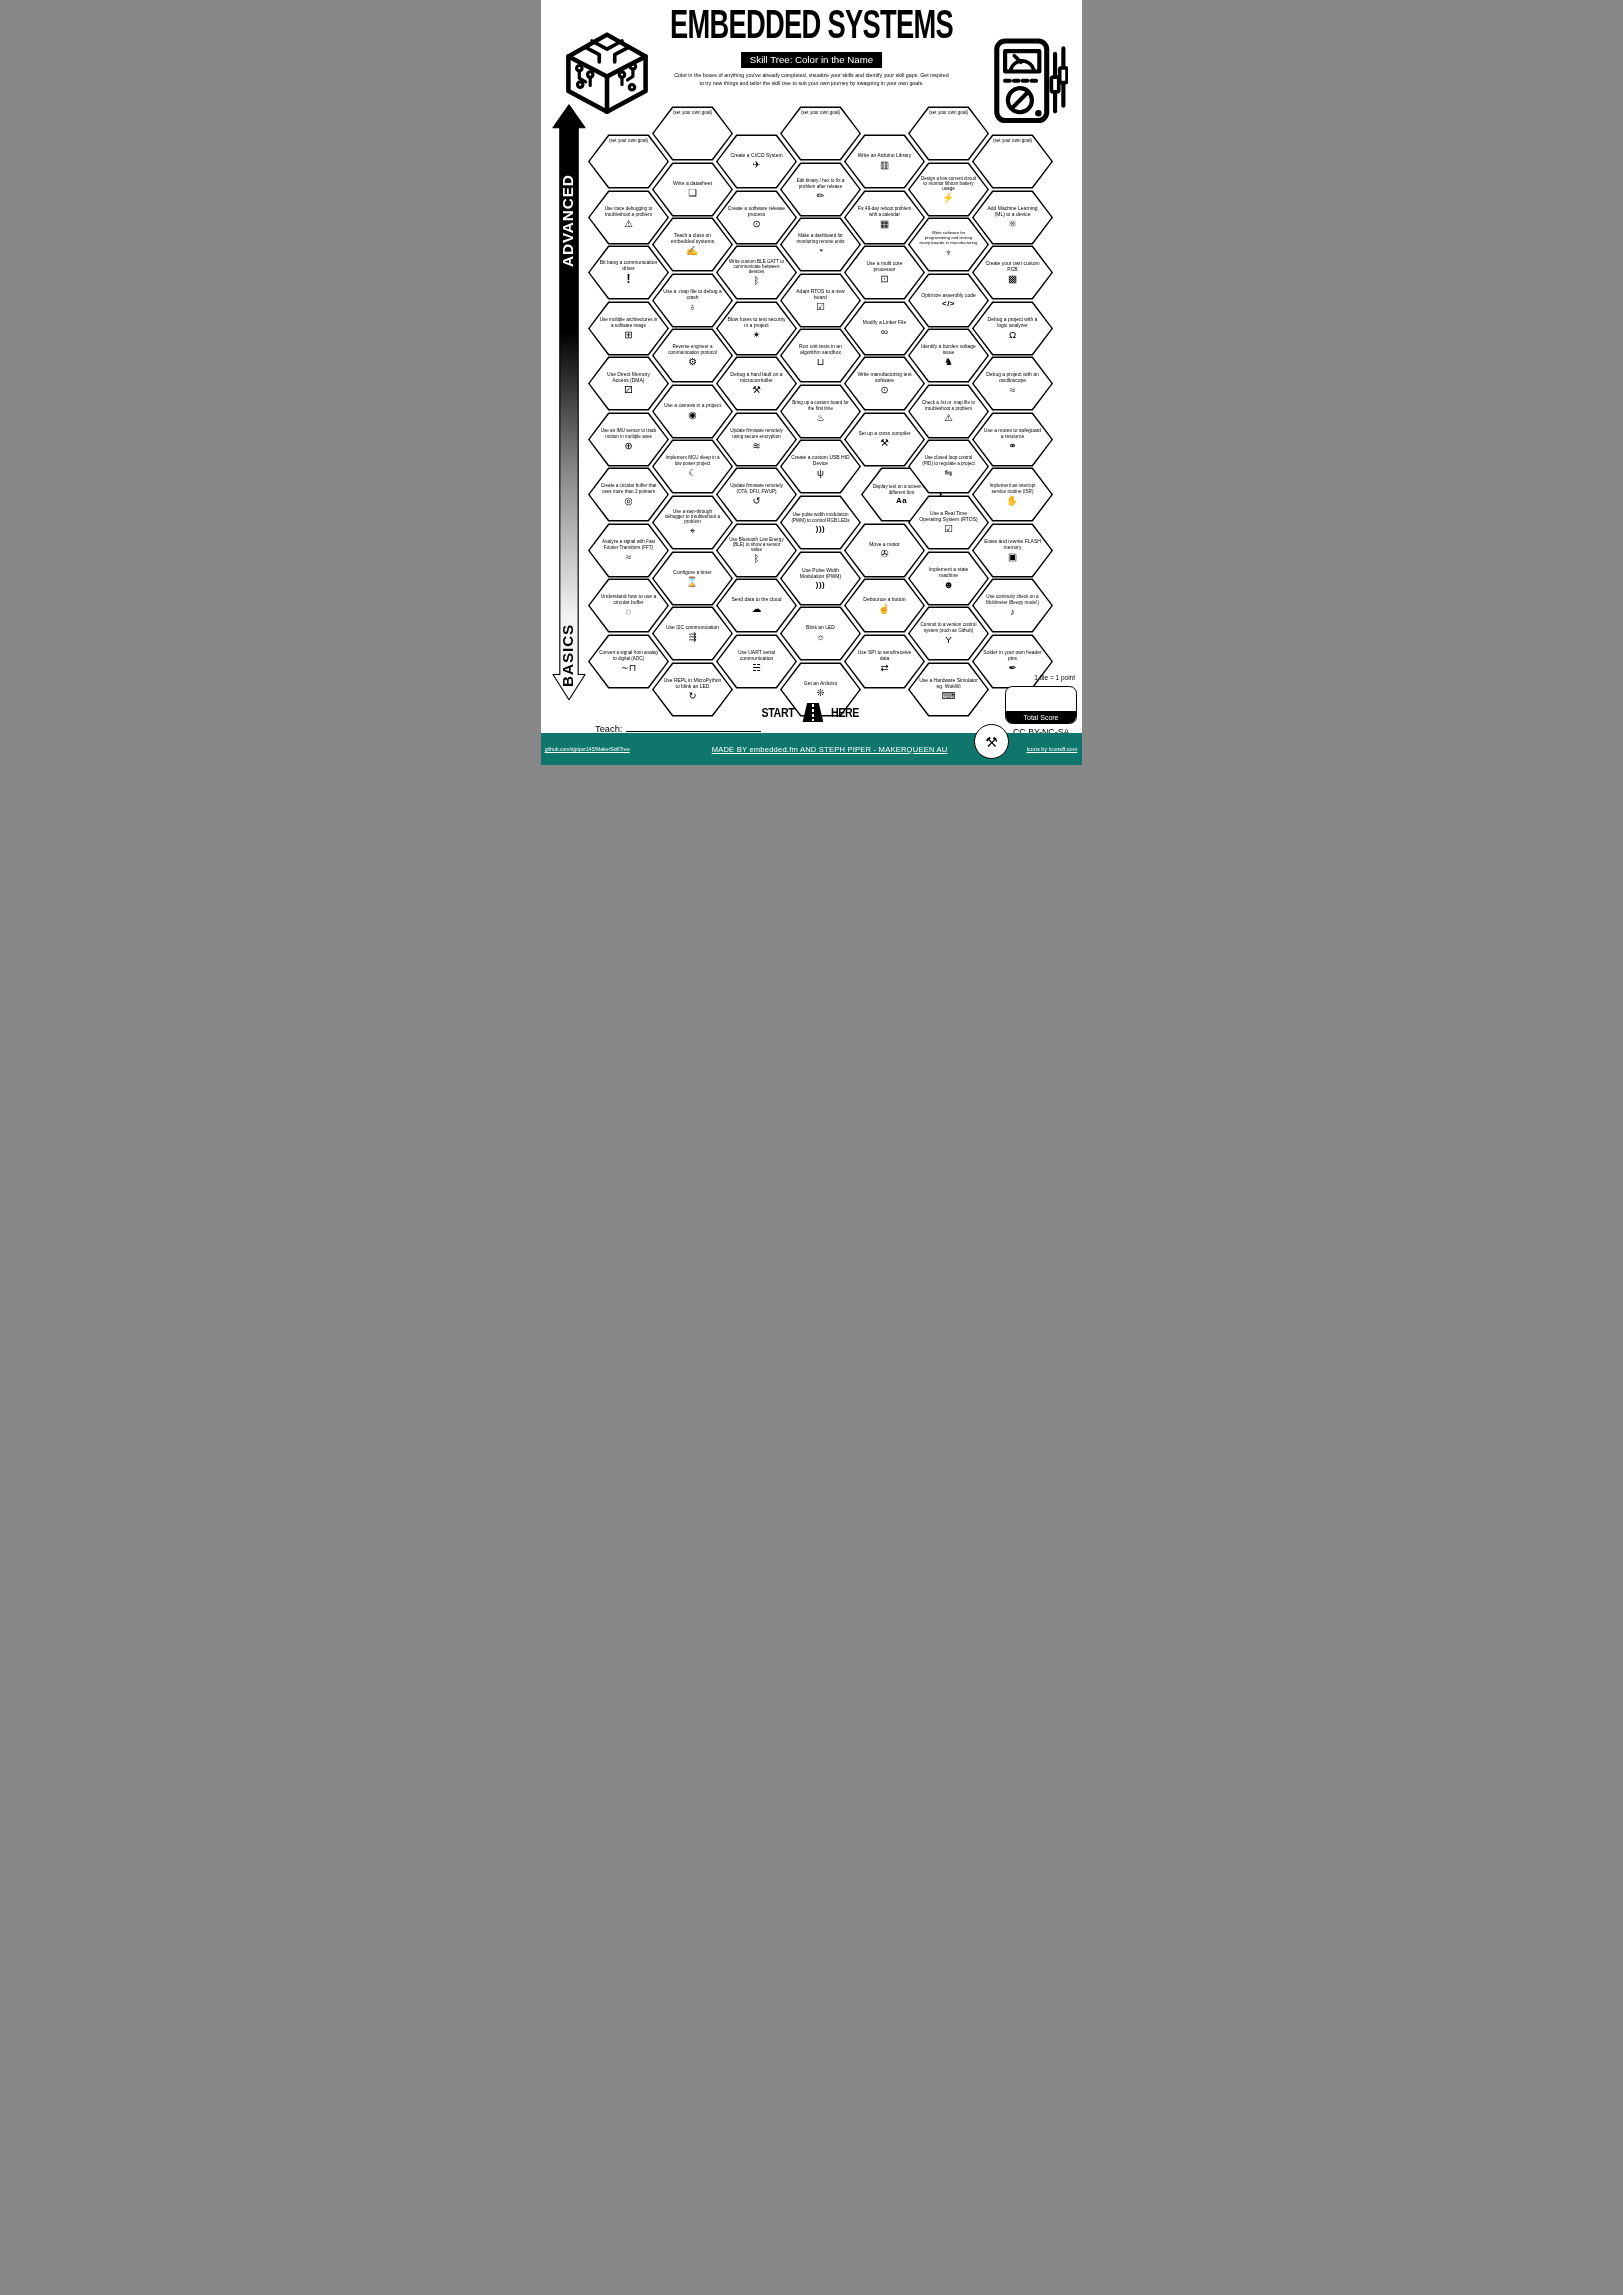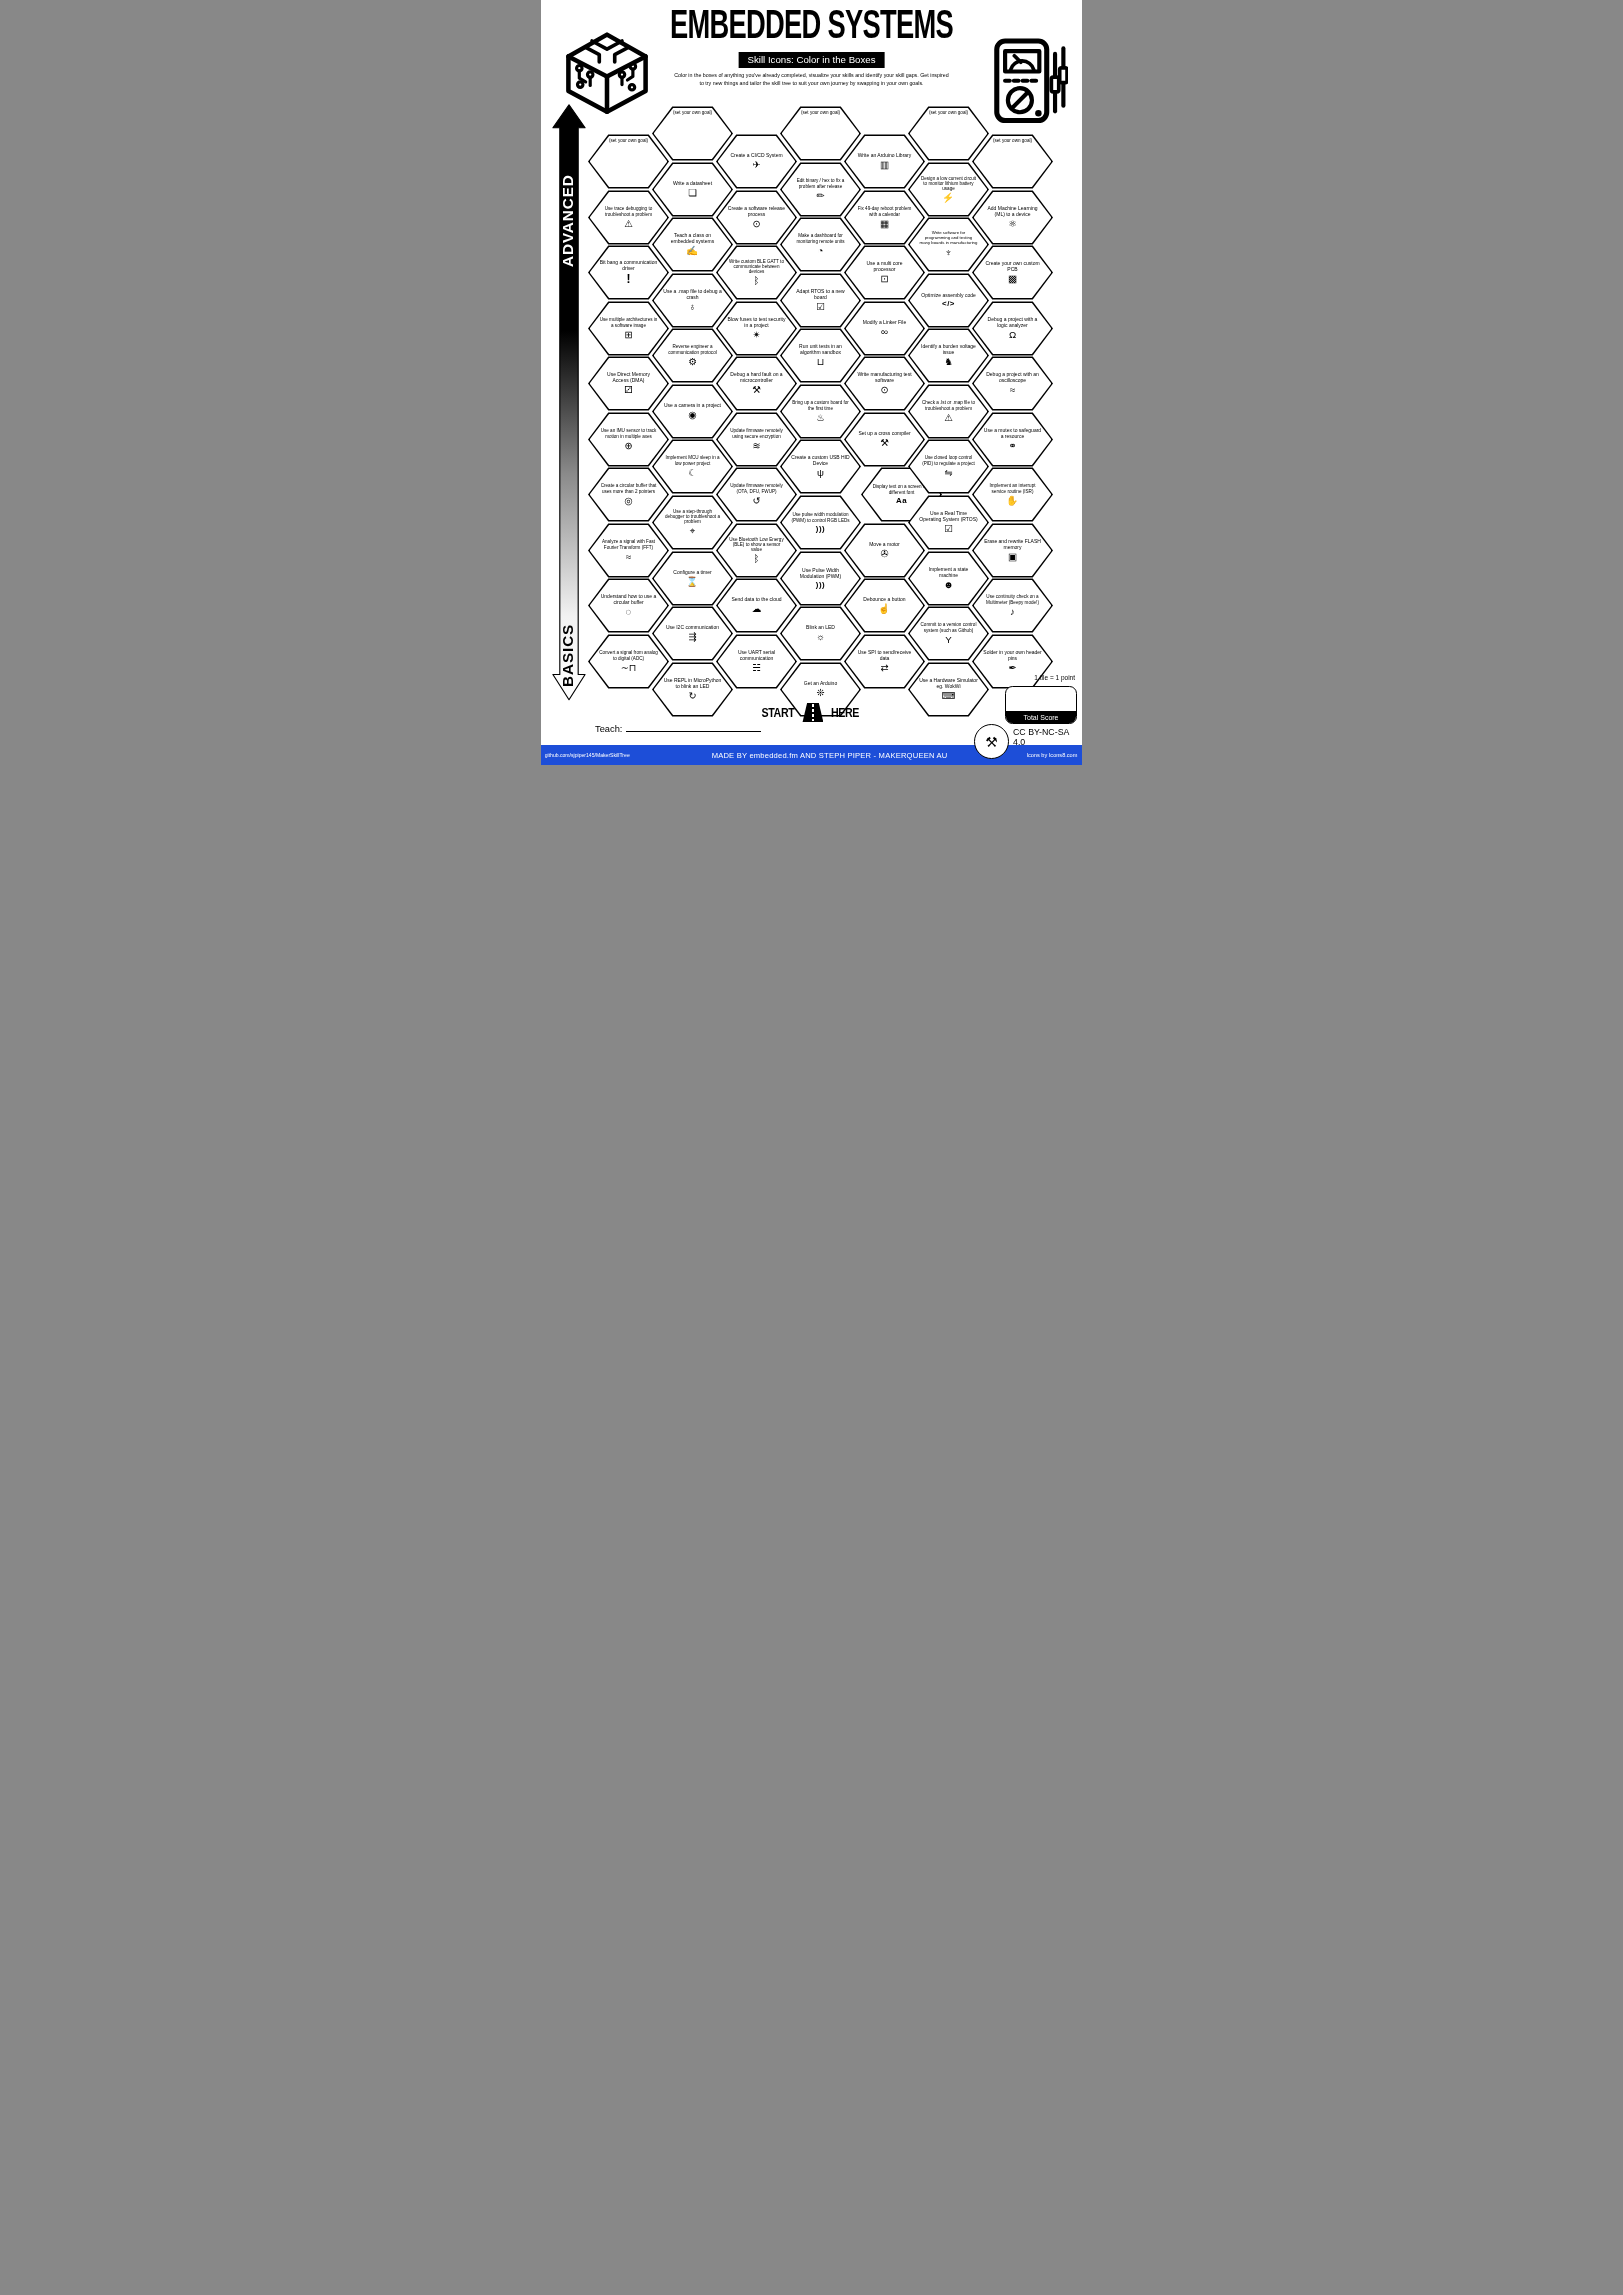--- a/index.html
+++ b/index.html
@@ -58,33 +58,33 @@
   #score-box{position:absolute;left:464px;top:686px;width:70px;height:36px;
              border:1.6px solid #000;border-radius:7.4px;overflow:hidden;background:#fff;}
   #score-box .bar{position:absolute;left:0;right:0;bottom:0;height:12px;background:#000;color:#fff;
              display:flex;align-items:center;justify-content:center;font-size:7px;}
   #icons8-badge{position:absolute;left:433px;top:724px;width:33px;height:33px;border-radius:50%;
              border:1.4px solid #000;background:#fff;z-index:5;display:flex;align-items:center;
              justify-content:center;font-size:14px;}
   #license{position:absolute;left:472px;top:727px;font-size:8.8px;}
 
   
-  #footer{position:absolute;left:0;right:0;bottom:0;height:20px;background:#1d4ed8;color:#fff;
-          display:flex;align-items:center;}
+  #footer{position:absolute;left:0;right:0;bottom:0;height:32px;background:#0f766e;color:#fff;
+          display:flex;align-items:center;text-decoration:underline;}
   #footer .left{font-size:5.1px;margin-left:3.7px;width:106px;}
   #footer .center{flex:1;text-align:center;font-size:7.6px;letter-spacing:0.2px;}
   #footer .right{font-size:5.6px;margin-right:4.6px;width:69px;text-align:right;}
 </style>
 </head>
 <body>
 
 <div id="page">
 
   <div id="title">EMBEDDED SYSTEMS</div>
-  <div id="subtitle">Skill Icons: Color in the Boxes</div>
+  <div id="subtitle">Skill Tree: Color in the Name</div>
   <div id="descr">
     <div>Color in the boxes of anything you've already completed, visualize your skills and identify your skill gaps.  Get inspired</div>
     <div>to try new things and tailor the skill tree to suit your own journey by swapping in your own goals.</div>
   </div>
 
   <svg id="cubelogo" class="cornerart" width="88" height="84" viewBox="0 0 190 185" fill="none" stroke="#000" stroke-width="10" stroke-linejoin="round" stroke-linecap="round">
     <path d="M95 8 L180 56 L180 132 L95 178 L10 132 L10 56 Z"></path>
     <path d="M10 56 L95 100 L180 56"></path>
     <path d="M95 100 L95 178"></path>
     <path d="M48 36 L78 52 L78 68" stroke-width="8"></path>

